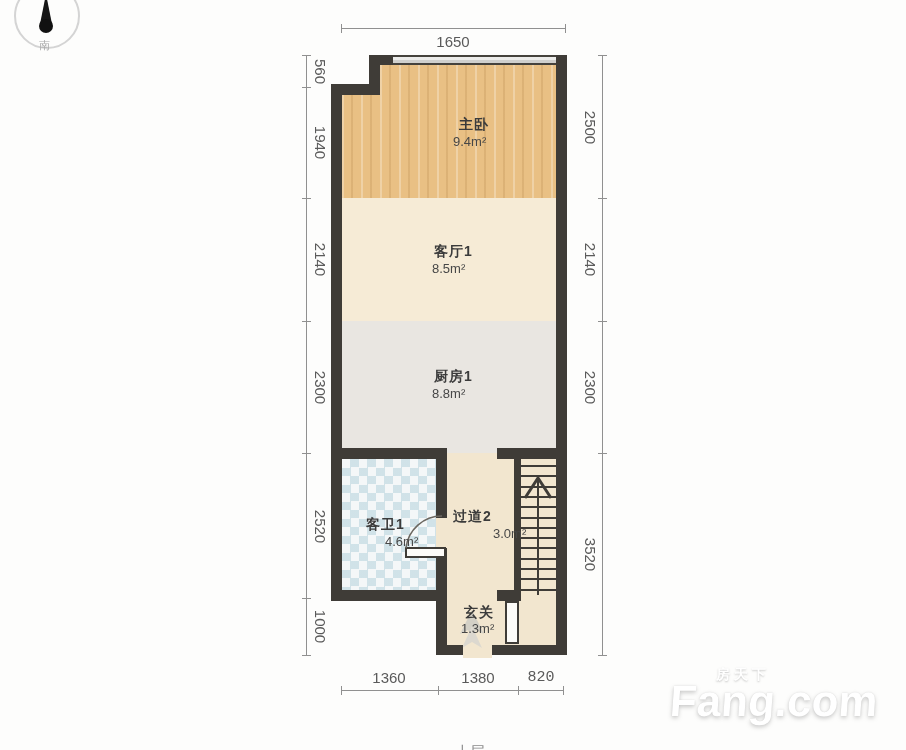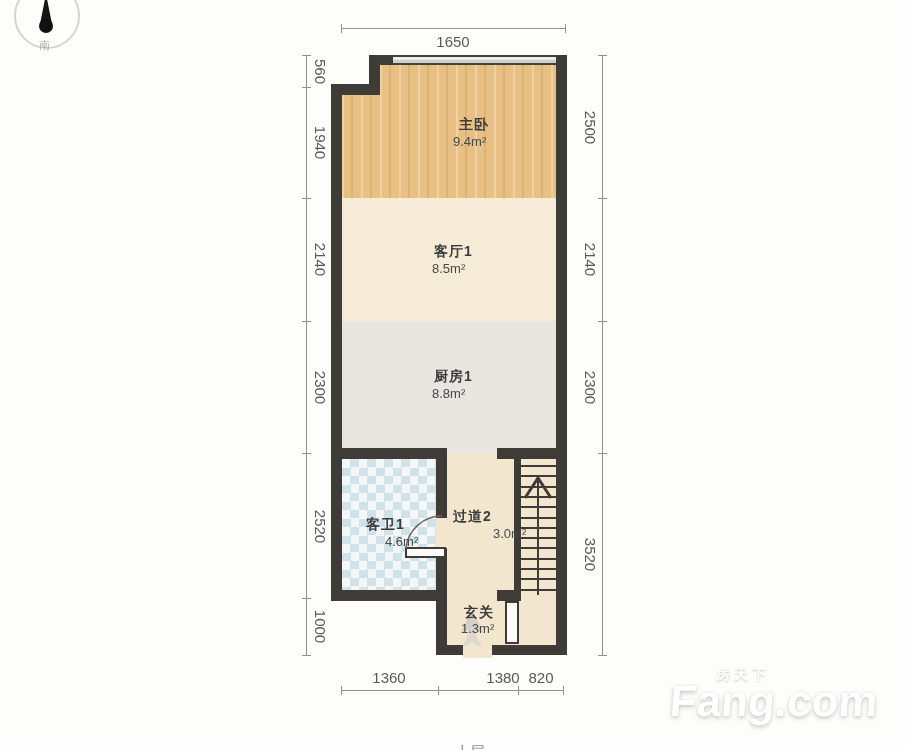--- a/index.html
+++ b/index.html
@@ -144,22 +144,22 @@
   <div class="dim-tick" style="left:341px;top:24px;width:1px;height:9px;"></div>
   <div class="dim-tick" style="left:565px;top:24px;width:1px;height:9px;"></div>
   <div class="dim-label" style="left:428px;top:33px;width:50px;">1650</div>
 
   <div class="dim-line" style="left:341px;top:690px;width:223px;height:1px;"></div>
   <div class="dim-tick" style="left:341px;top:686px;width:1px;height:9px;"></div>
   <div class="dim-tick" style="left:438px;top:686px;width:1px;height:9px;"></div>
   <div class="dim-tick" style="left:518px;top:686px;width:1px;height:9px;"></div>
   <div class="dim-tick" style="left:563px;top:686px;width:1px;height:9px;"></div>
   <div class="dim-label" style="left:364px;top:669px;width:50px;">1360</div>
-  <div class="dim-label" style="left:478px;top:669px;width:50px;">1380</div>
-  <div class="dim-label" style="left:516px;top:669px;width:50px;">820</div>
+  <div class="dim-label" style="left:453px;top:669px;width:50px;">1380</div>
+  <div class="dim-label" style="left:516px;top:669px;width:50px;font-family:Liberation Mono, monospace;">820</div>
 
   <div class="dim-line" style="left:306px;top:55px;width:1px;height:600px;"></div>
   <div class="dim-tick" style="left:302px;top:55px;width:9px;height:1px;"></div>
   <div class="dim-tick" style="left:302px;top:87px;width:9px;height:1px;"></div>
   <div class="dim-tick" style="left:302px;top:198px;width:9px;height:1px;"></div>
   <div class="dim-tick" style="left:302px;top:321px;width:9px;height:1px;"></div>
   <div class="dim-tick" style="left:302px;top:453px;width:9px;height:1px;"></div>
   <div class="dim-tick" style="left:302px;top:598px;width:9px;height:1px;"></div>
   <div class="dim-tick" style="left:302px;top:655px;width:9px;height:1px;"></div>
   <div class="dim-label v" style="left:290px;top:63px;">560</div>

